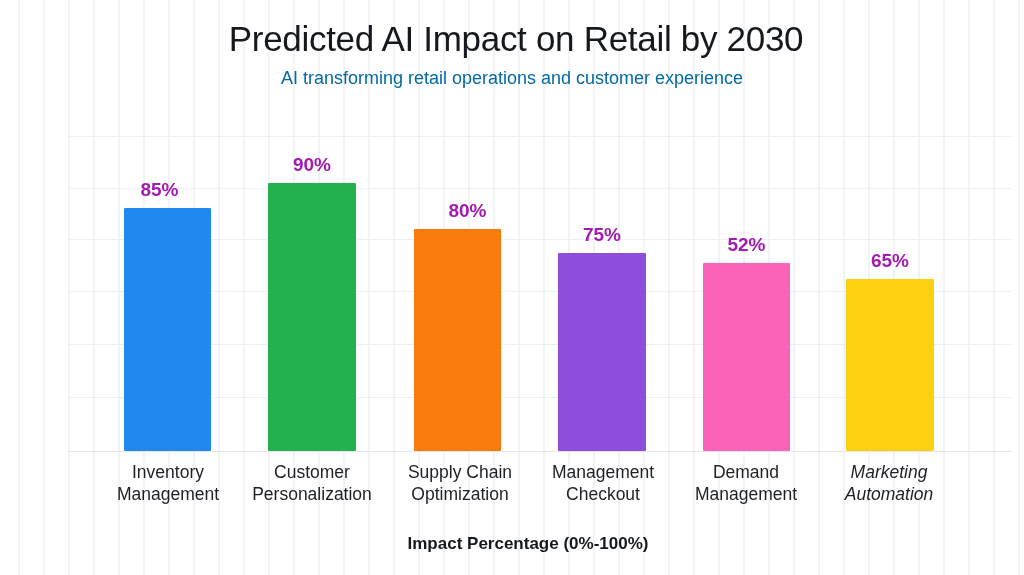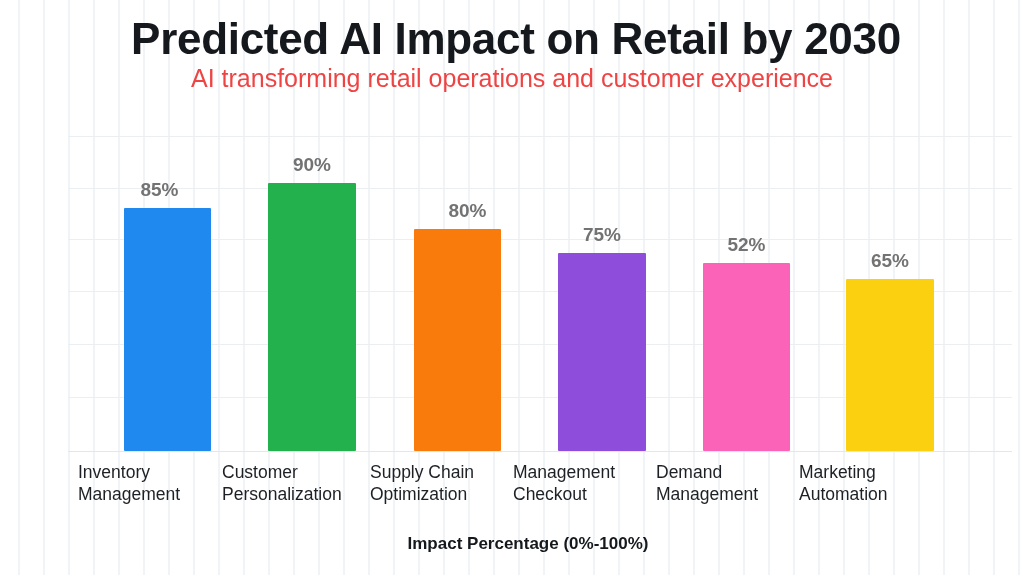--- a/index.html
+++ b/index.html
@@ -42,33 +42,33 @@
 
   
   #title-block {
     position: absolute;
     left: 0;
     top: 18px;
     width: 1024px;
     text-align: center;
   }
   #chart-title {
-    font-size: 44px;
-    font-weight: bold;
+    font-size: 35px;
+    font-weight: normal;
     color: #15181c;
     letter-spacing: -0.3px;
     line-height: 42px;
     white-space: nowrap;
     padding-left: 8px;
   }
   #chart-subtitle {
     margin-top: 6px;
-    font-size: 25px;
+    font-size: 18px;
     font-weight: normal;
-    color: #ef4444;
+    color: #0369a1;
     line-height: 24px;
     white-space: nowrap;
   }
 
   
   #plot-area {
     position: absolute;
     left: 68px;
     top: 136px;
     width: 944px;   
@@ -95,30 +95,30 @@
   .bar {
     position: absolute;
     bottom: 0;
     border-radius: 1px;
   }
   .bar-value {
     position: absolute;
     text-align: center;
     font-size: 19px;
     font-weight: bold;
-    color: #737373;
+    color: #a21caf;
     line-height: 22px;
     white-space: nowrap;
   }
 
   
   .x-tick-label {
     position: absolute;
     top: 461px;
-    text-align: left;
+    text-align: center;
     font-size: 17.5px;
     color: #1d2024;
     line-height: 22px;
   }
   .x-tick-label span {
     display: block;
     white-space: nowrap;
   }
 
   #x-axis-title {
@@ -189,21 +189,21 @@
         <span>Optimization</span>
       </div>
       <div class="x-tick-label" style="left: 513px; width: 180px;">
         <span>Management</span>
         <span>Checkout</span>
       </div>
       <div class="x-tick-label" style="left: 656px; width: 180px;">
         <span>Demand</span>
         <span>Management</span>
       </div>
-      <div class="x-tick-label" style="left: 799px; width: 180px;">
+      <div class="x-tick-label" style="left: 799px; width: 180px; font-style: italic;">
         <span>Marketing</span>
         <span>Automation</span>
       </div>
     </div>
 
   <div id="x-axis-title">Impact Percentage (0%-100%)</div>
 
 </div>
 
 </body></html>

